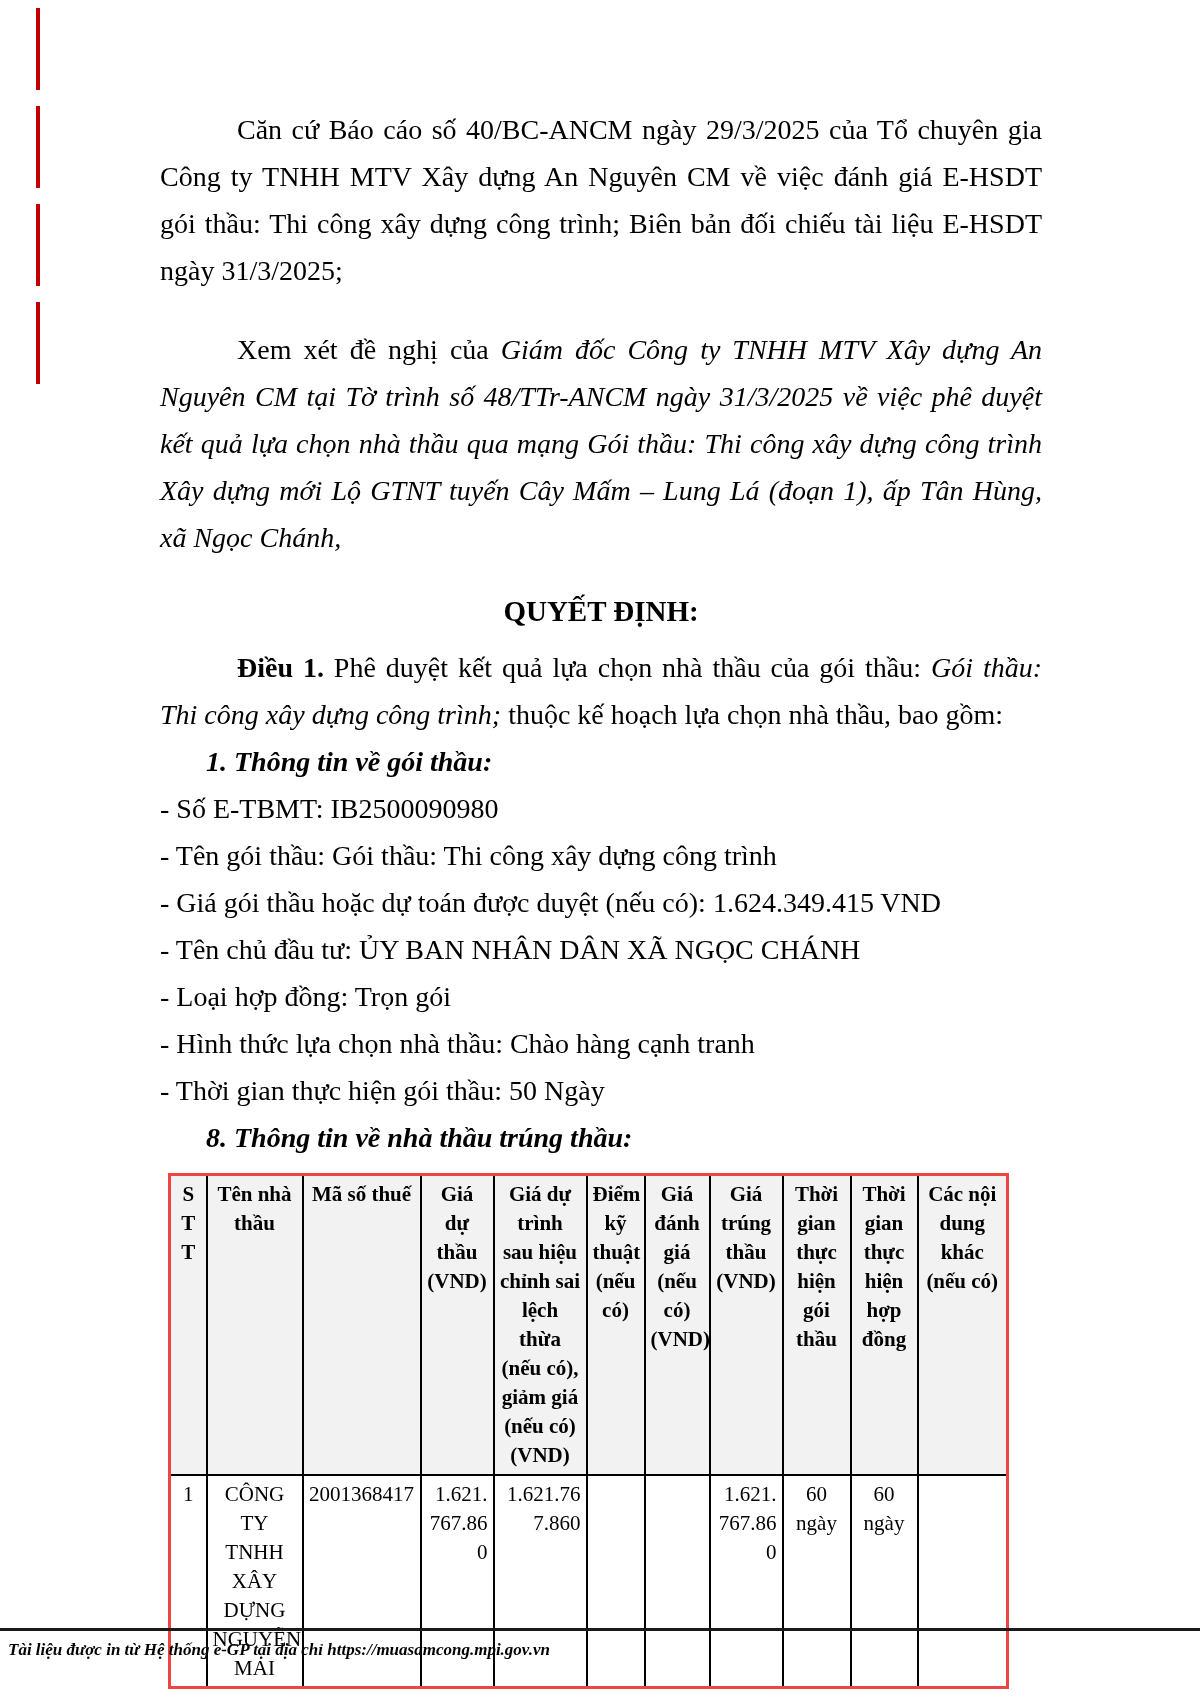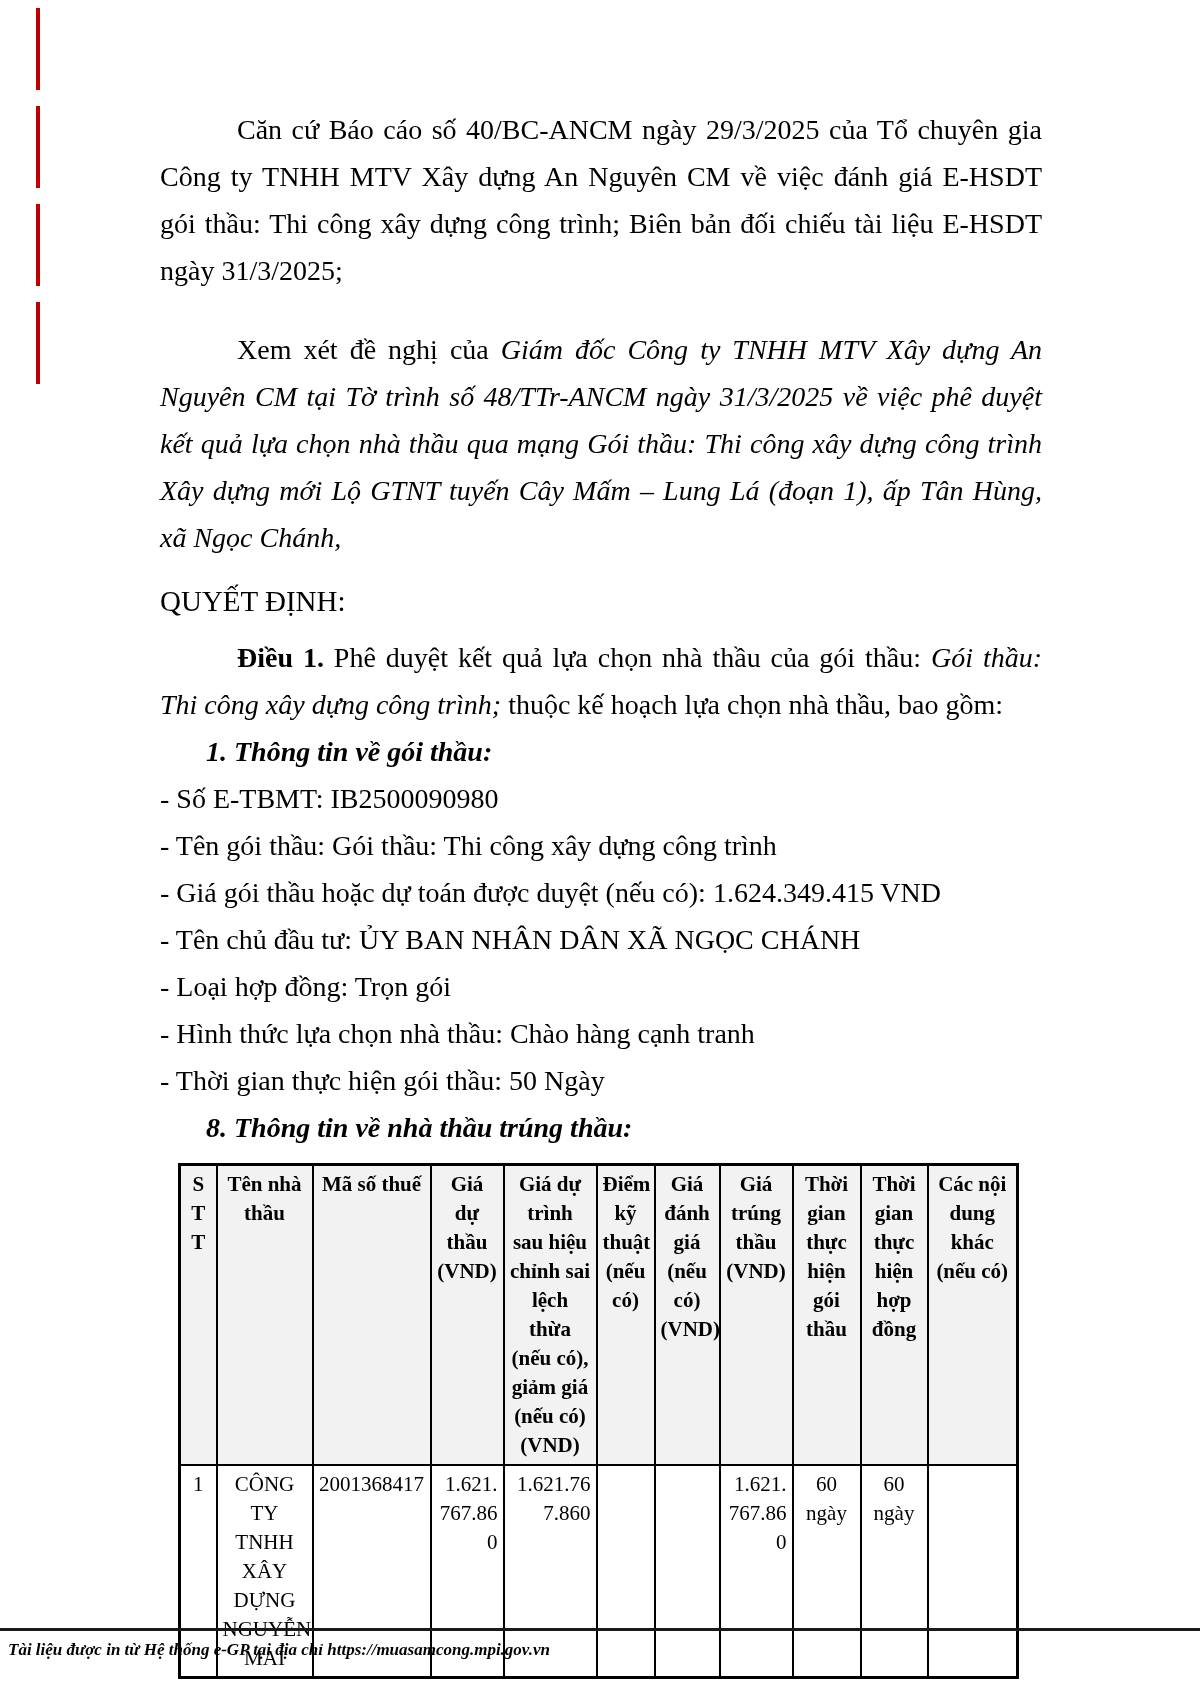--- a/index.html
+++ b/index.html
@@ -12,31 +12,31 @@
     color:#000;
   }
   .content { padding:106px 158px 0 160px; }
   p { margin:0; }
   .body { font-size:28px; line-height:47px; }
   .just { text-align:justify; }
   .indent { text-indent:77px; }
   .it { font-style:italic; }
   .b { font-weight:bold; }
   .mt { margin-top:32px; }
-  .decision { text-align:left; font-weight:normal; font-size:29px; margin:24px 0 16px 0; }
+  .decision { text-align:center; font-weight:bold; font-size:29px; margin:34px 0 16px 0; }
   .sub-heading { margin-left:46px; font-weight:bold; font-style:italic; font-size:28px; line-height:47px; }
   .list-line { font-size:28px; line-height:47px; }
   .art2 { margin-top:24px; margin-left:77px; }
 
   table.winners {
-    margin:12px 0 0 18px;
+    margin:12px 0 0 8px;
     width:838px;
     table-layout:fixed;
     border-collapse:collapse;
-    border:3px solid #000000;
+    border:3px solid #ef4444;
     font-size:21px;
     line-height:1.38;
   }
   table.winners th, table.winners td {
     border:2px solid #000;
     vertical-align:top;
     padding:4px 5px;
     overflow:hidden;
   }
   table.winners th {

